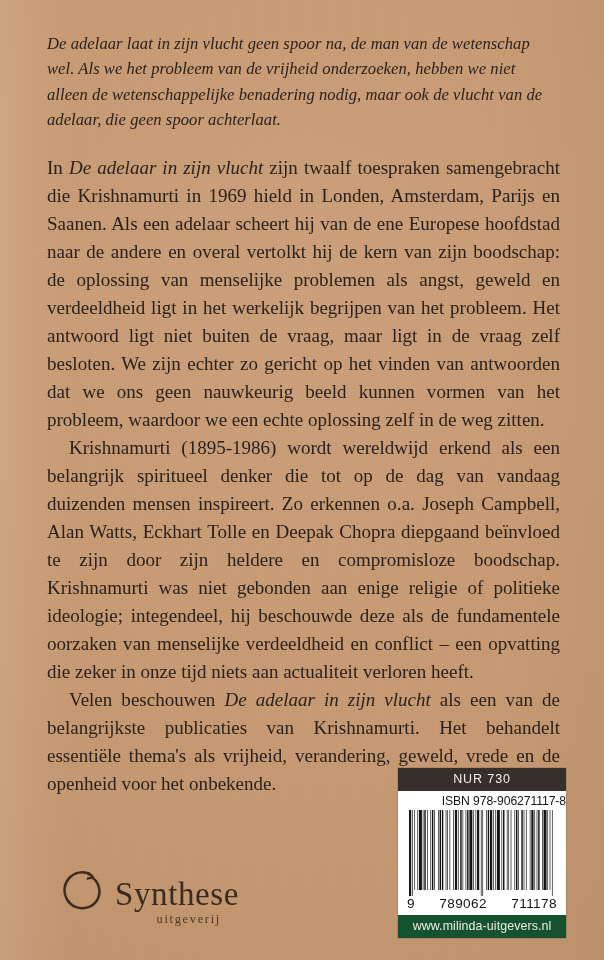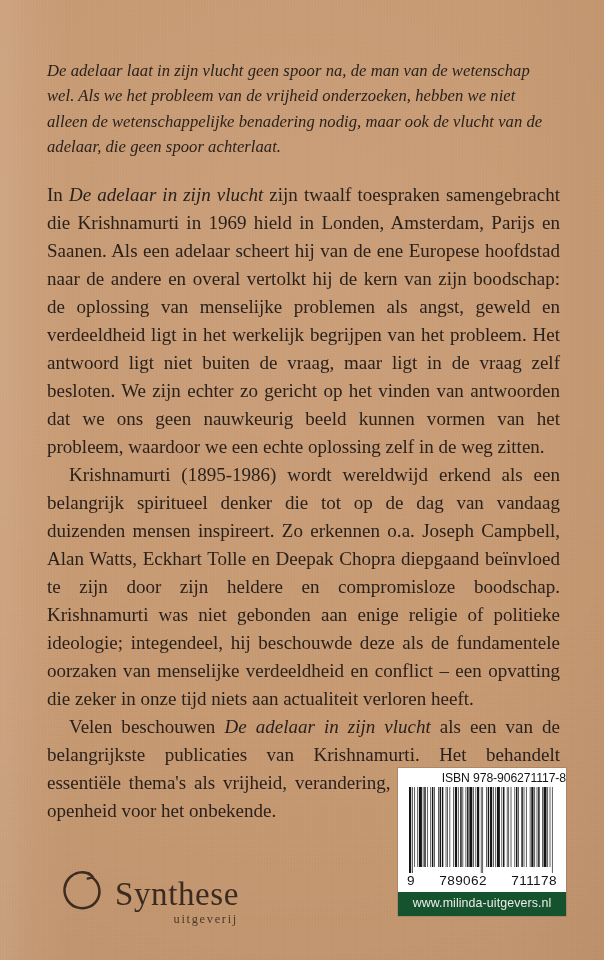--- a/index.html
+++ b/index.html
@@ -54,21 +54,21 @@
       repeating-linear-gradient(90deg,
         rgba(90,55,25,0.04) 0px,
         rgba(90,55,25,0.04) 1px,
         rgba(255,240,225,0.03) 1px,
         rgba(255,240,225,0.03) 3px);
   }
 
   .blurb {
     position: absolute;
     left: 47px;
-    top: 58px;
+    top: 31px;
     width: 513px;
     z-index: 5;
   }
 
   .epigraph {
     font-style: italic;
     font-size: 16.6px;
     line-height: 25.3px;
     text-align: left;
     margin: 0 0 22px 0;
@@ -122,21 +122,21 @@
     color: #3a2b20;
     line-height: 1.02;
     margin-top: 24px;
   }
   .wordmark .sub {
     font-family: "Liberation Serif", serif;
     font-size: 12.4px;
     letter-spacing: 1.7px;
     color: #4a382a;
     margin-top: 1px;
-    margin-right: 1px;
+    margin-right: 18px;
   }
 
   
   .barcode-block {
     position: absolute;
     left: 398px;
     top: 768px;
     width: 168px;
     z-index: 6;
     background: #ffffff;
@@ -219,20 +219,21 @@
                C35.5 13.5 34.7 12.9 33.9 12.3" fill="none" stroke="#3c2c21" stroke-width="2.5" stroke-linecap="round"></path>
       <path d="M30.6 8.0 L35.0 12.1 L29.6 13.6" fill="none" stroke="#3c2c21" stroke-width="2.2" stroke-linecap="round" stroke-linejoin="round"></path>
     </svg>
     <div class="wordmark">
       <span class="name">Synthese</span>
       <span class="sub">uitgeverij</span>
     </div>
   </div>
 
   <div class="barcode-block">
+    <div class="nur-bar">NUR 730</div>
     <div class="isbn-line">ISBN 978-906271117-8</div>
     <div class="bars-wrap">
       <svg class="bars" id="bars-svg" viewBox="0 0 200 86" preserveAspectRatio="none">
           <rect x="0.00" y="0" width="3.02" height="86" fill="#141414"></rect>
           <rect x="4.19" y="0" width="0.93" height="86" fill="#141414"></rect>
           <rect x="7.33" y="0" width="0.93" height="80" fill="#141414"></rect>
           <rect x="11.52" y="0" width="0.93" height="80" fill="#141414"></rect>
           <rect x="13.61" y="0" width="4.07" height="80" fill="#141414"></rect>
           <rect x="18.85" y="0" width="0.93" height="80" fill="#141414"></rect>
           <rect x="20.94" y="0" width="1.97" height="80" fill="#141414"></rect>

